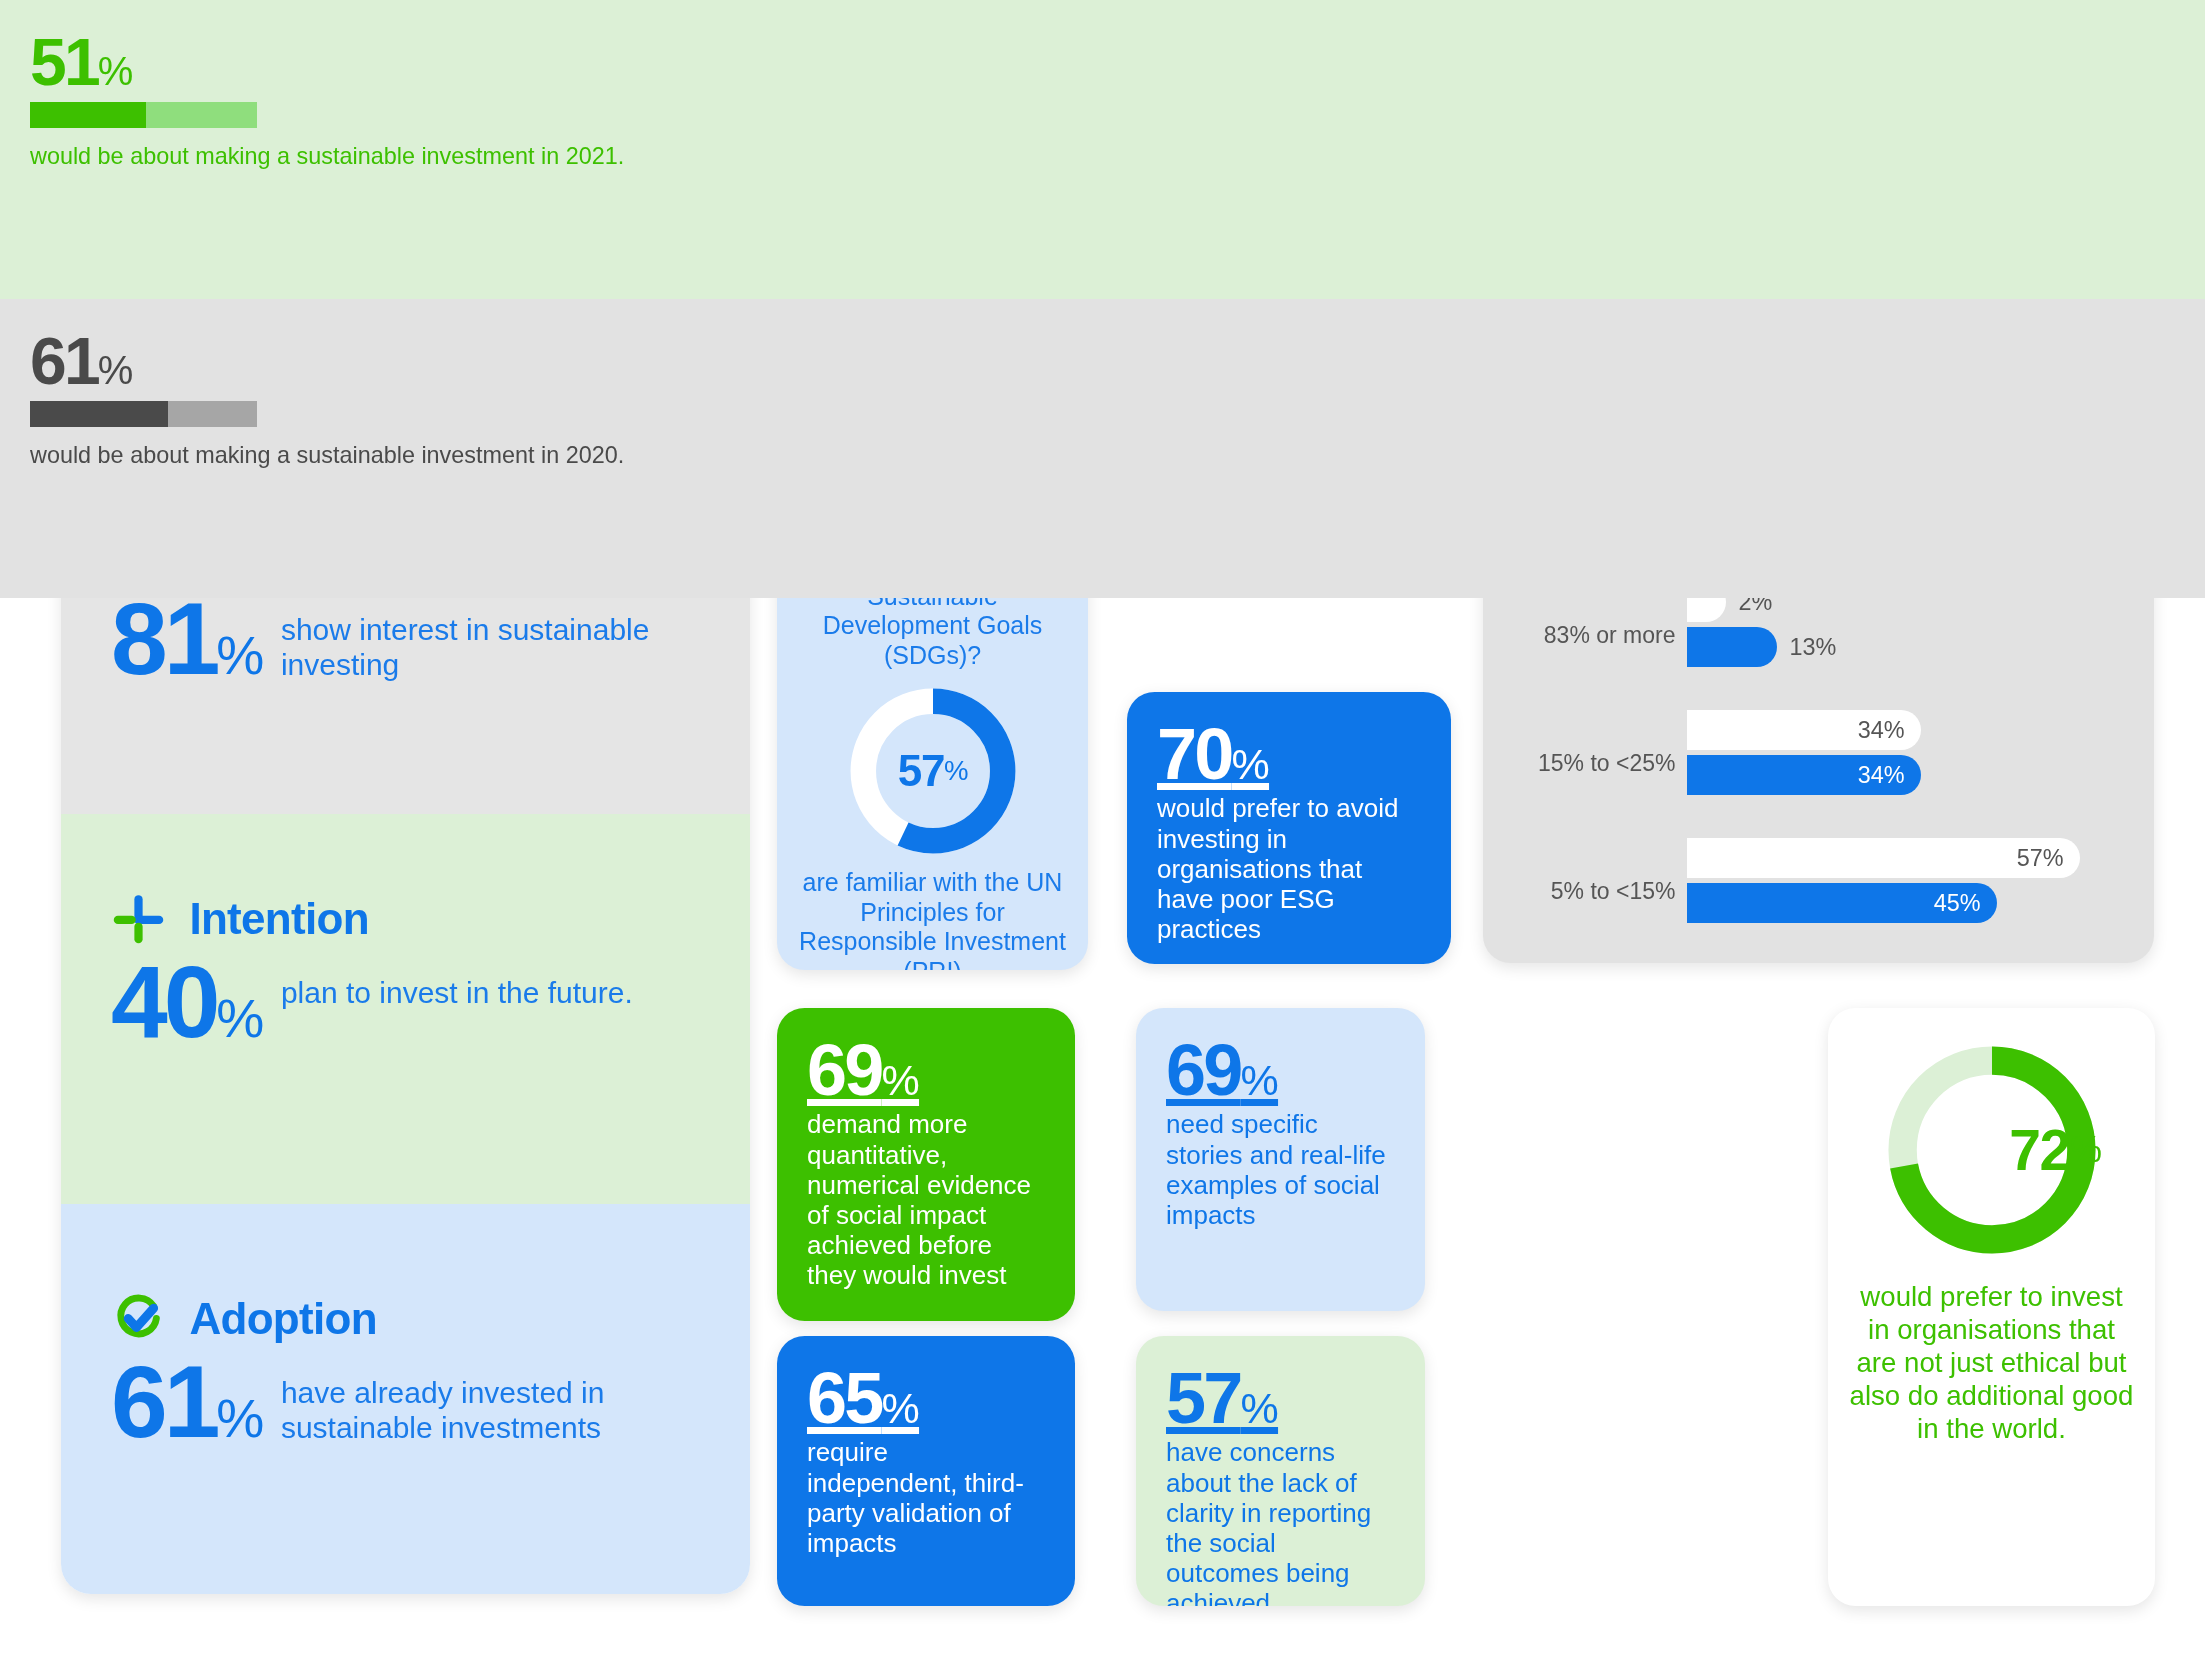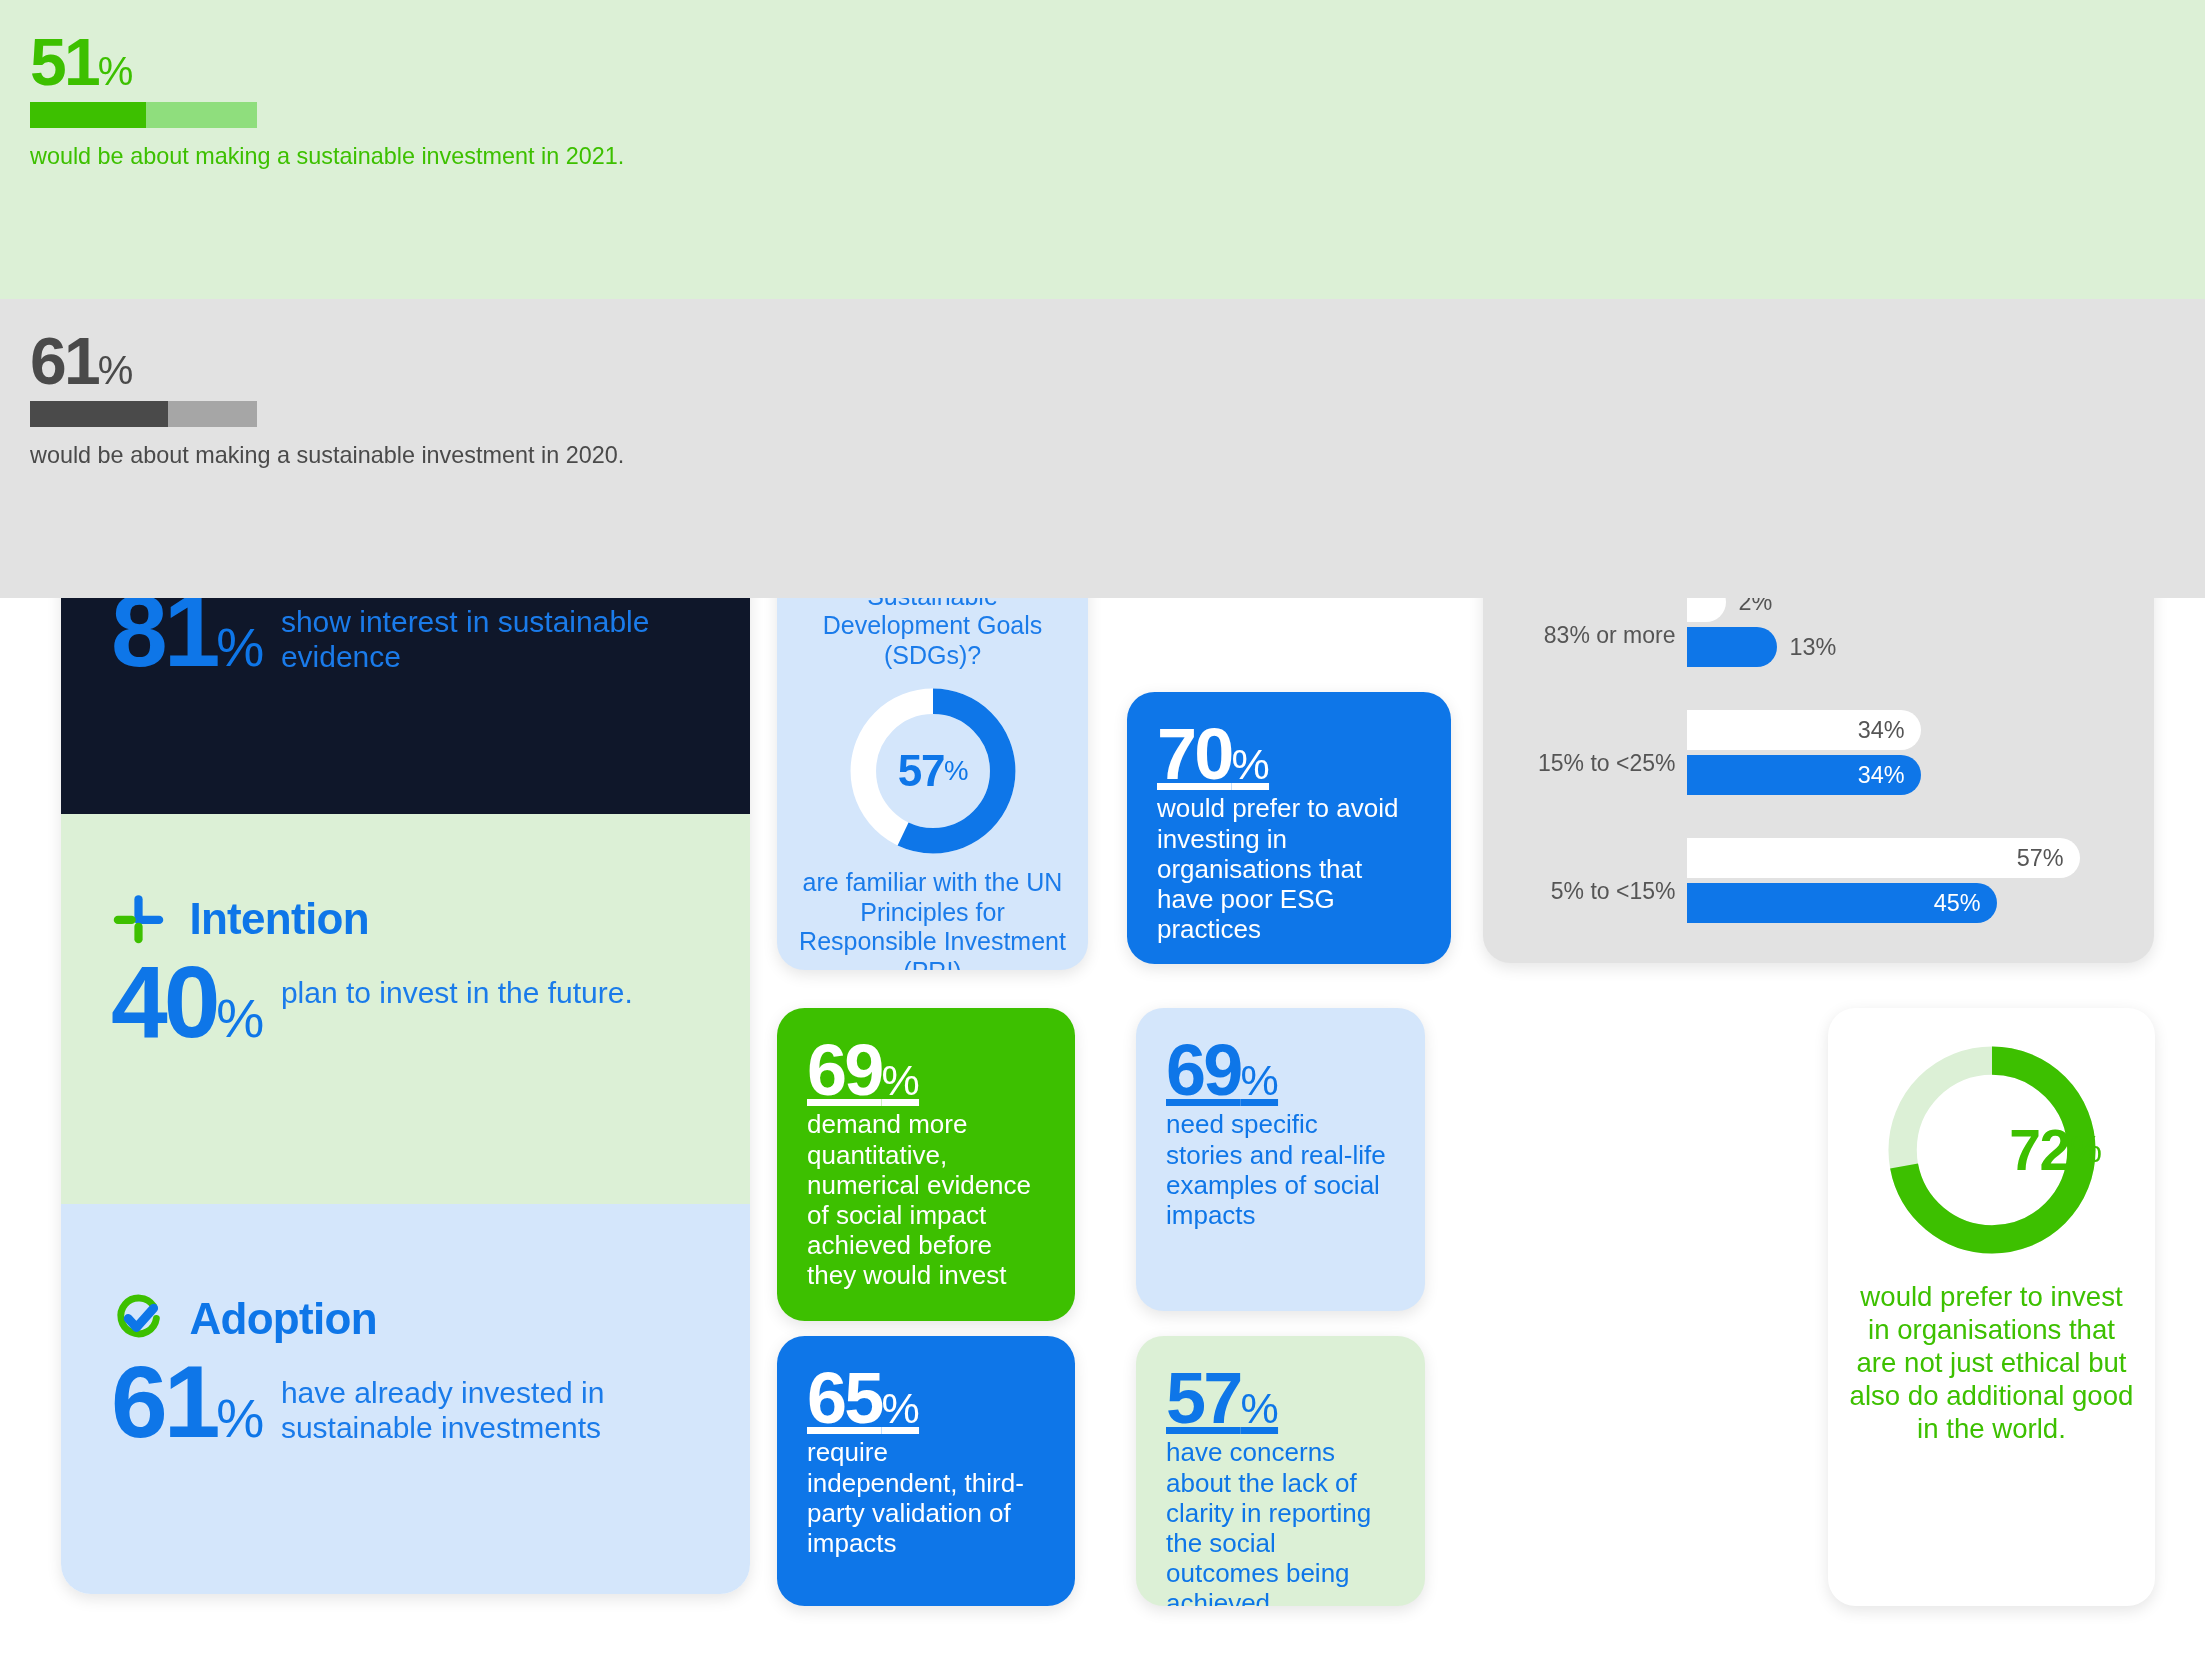--- a/index.html
+++ b/index.html
@@ -117,34 +117,34 @@
           </span>
           <span class="band-title">Awareness</span>
         </div>
         <div class="band-row">
           <div class="band-num"><span>82</span><span class="pc">%</span></div>
           <div class="band-desc">of investors know what sustainable investing is</div>
         </div>
       </div>
     </div>
 
-    <div class="band" id="band-1" style="top:380px;height:383px;background:#0f172a;">
+    <div class="band" id="band-1" style="top:388px;height:383px;background:#e5e5e5;">
       <div style="padding-top:81px;">
         <div class="band-head">
           <span class="icon-wrap">
             <svg viewBox="0 0 80 80">
                 <circle cx="48" cy="30" r="19" fill="none" stroke="#3DC000" stroke-width="10"></circle>
                 <line x1="36" y1="43" x2="13" y2="67" stroke="#0E76E8" stroke-width="12" stroke-linecap="round"></line>
               </svg>
           </span>
           <span class="band-title">Interest</span>
         </div>
         <div class="band-row">
           <div class="band-num"><span>81</span><span class="pc">%</span></div>
-          <div class="band-desc">show interest in sustainable evidence</div>
+          <div class="band-desc">show interest in sustainable investing</div>
         </div>
       </div>
     </div>
 
     <div class="band" id="band-2" style="top:755px;height:390px;background:#DCF0D6;">
       <div style="padding-top:77px;">
         <div class="band-head">
           <span class="icon-wrap">
             <svg viewBox="0 0 80 80">
               <line x1="40" y1="12" x2="40" y2="42" stroke="#0E76E8" stroke-width="12" stroke-linecap="round"></line>

